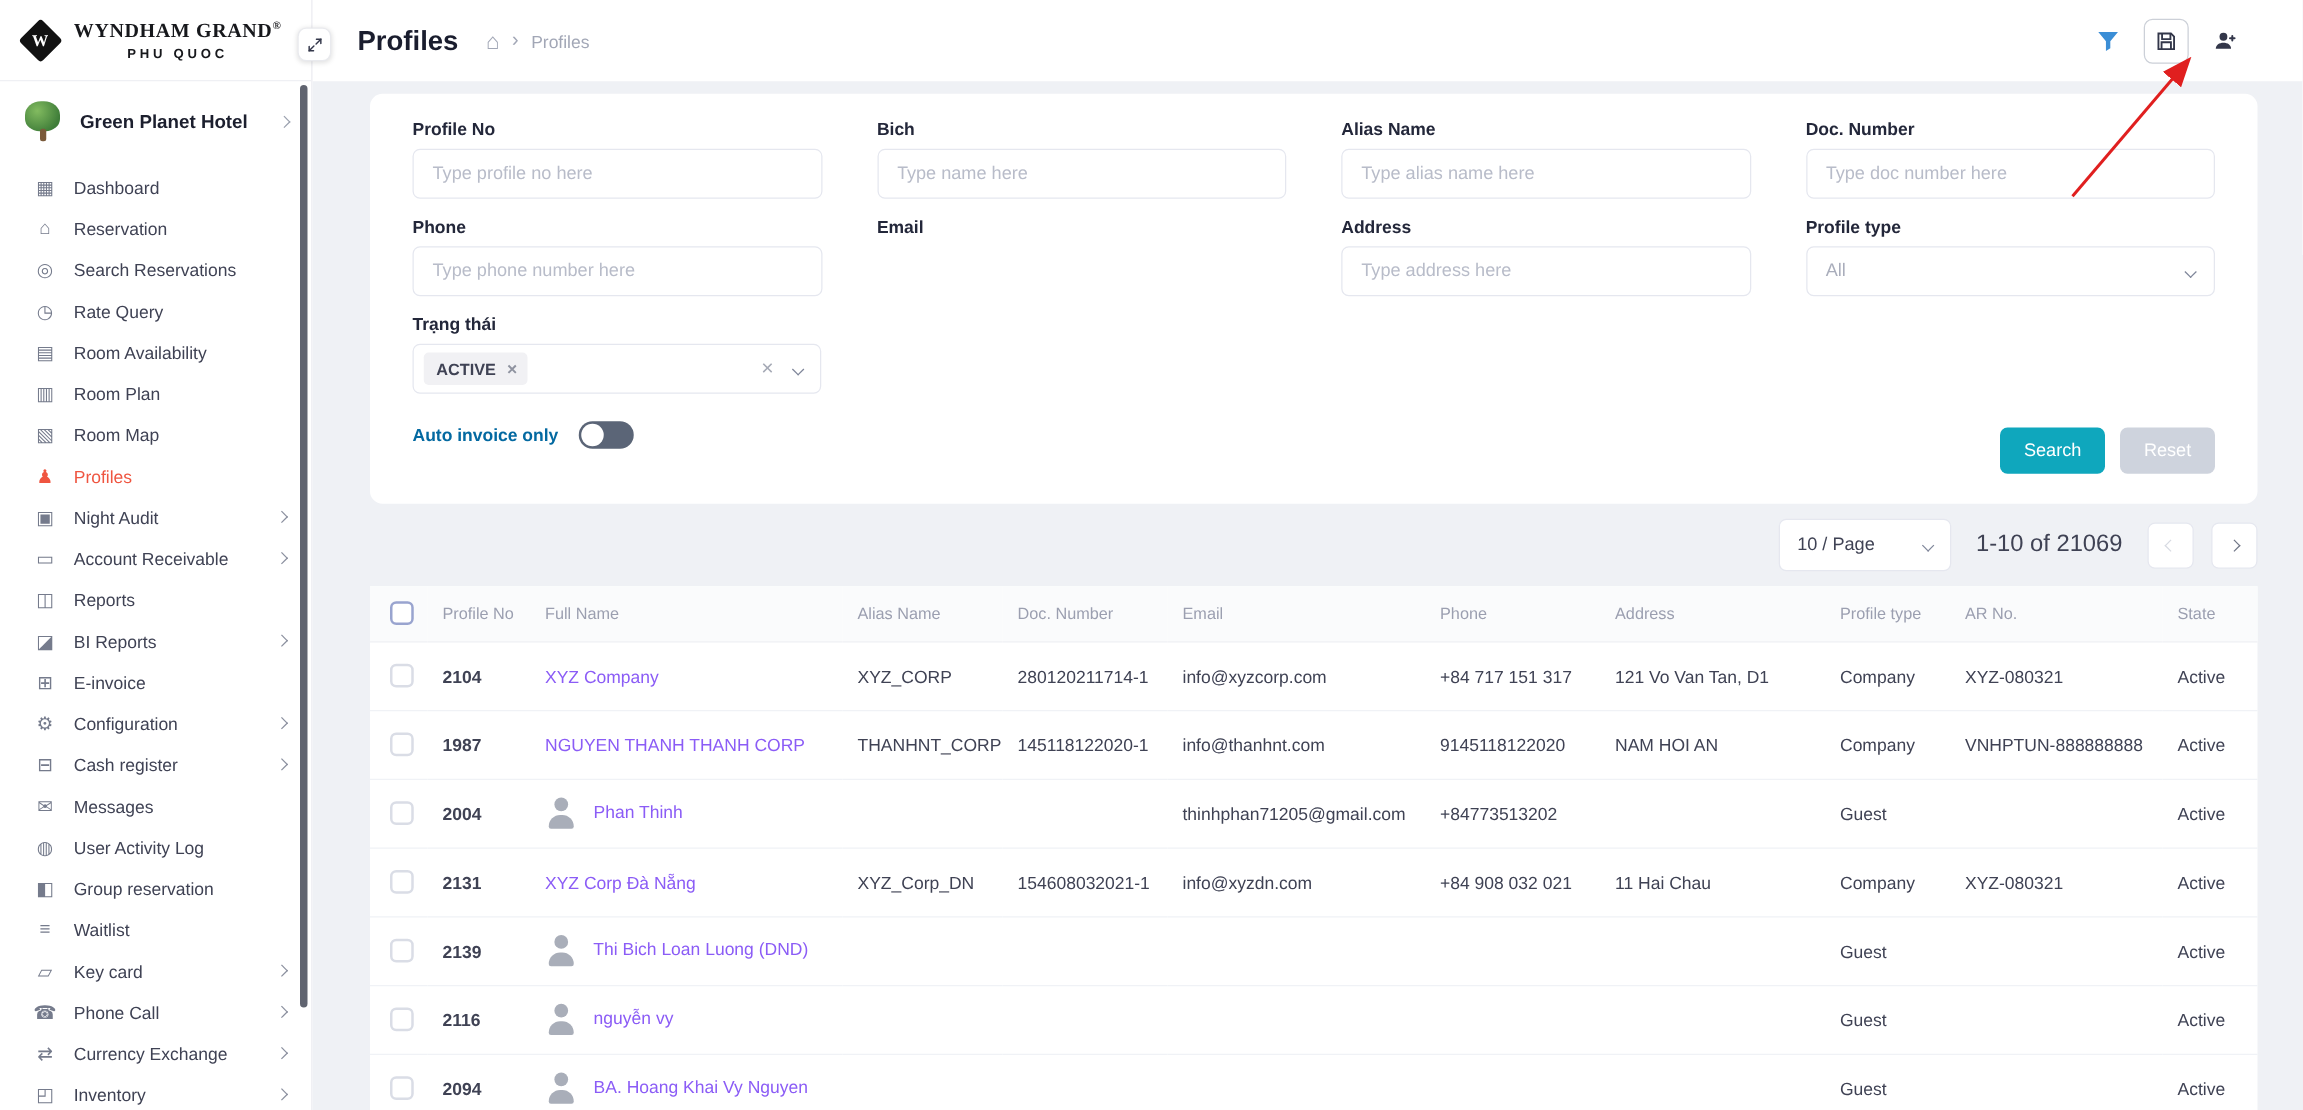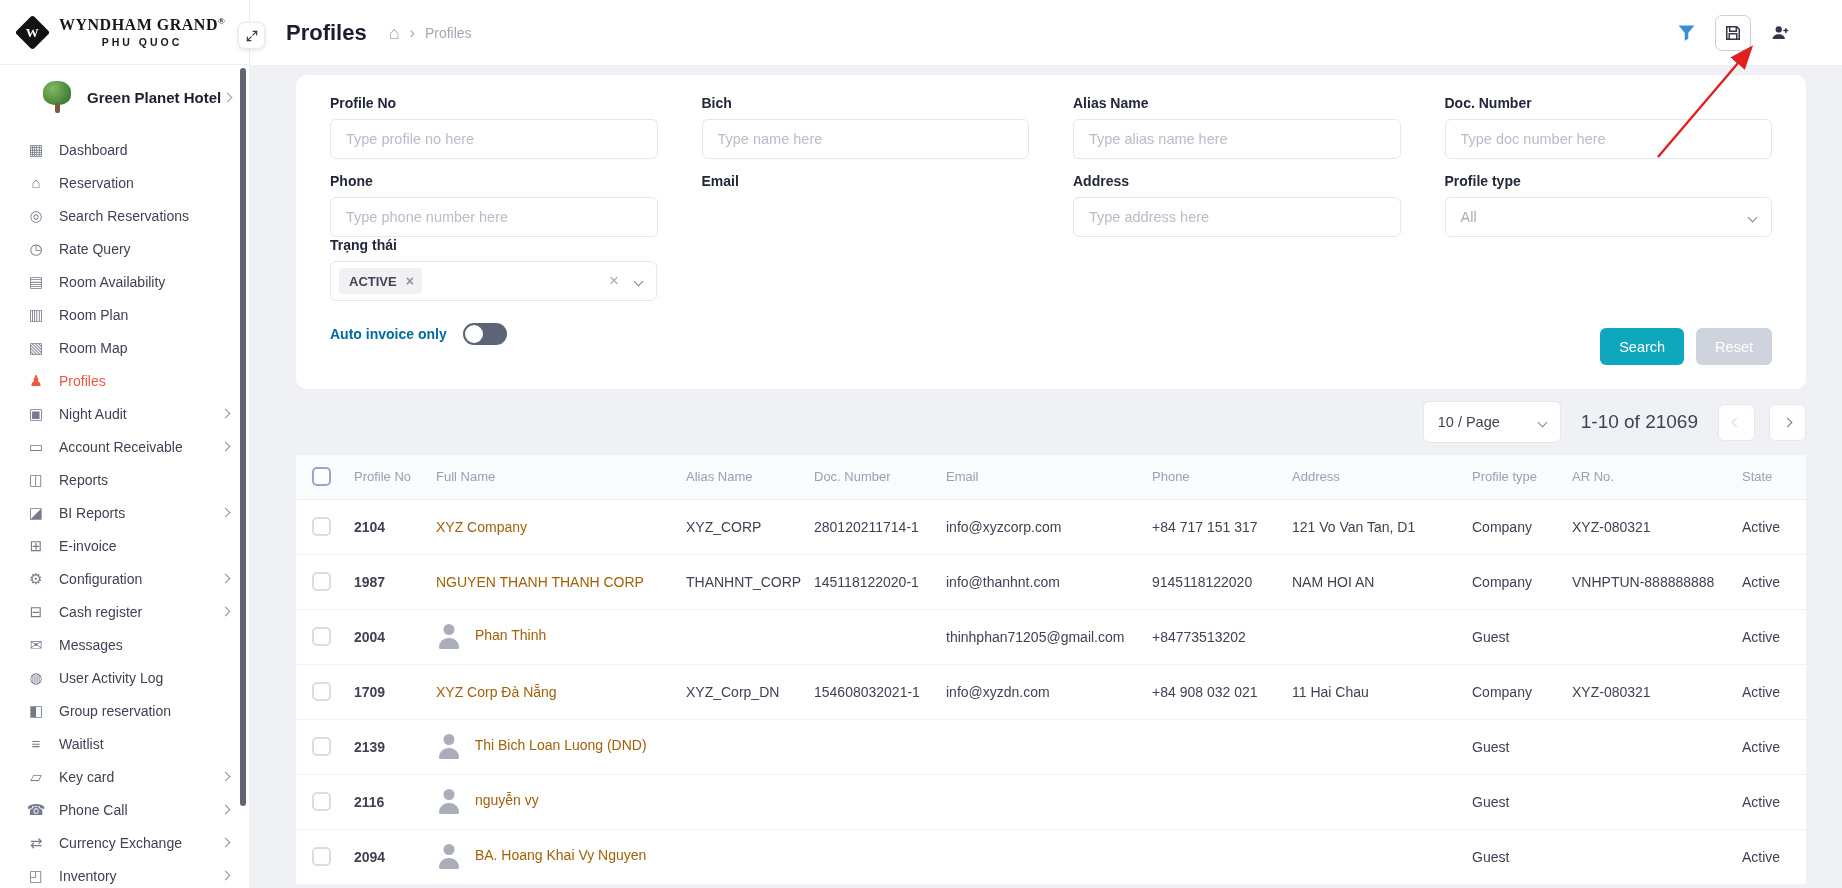--- a/index.html
+++ b/index.html
@@ -37,21 +37,21 @@
     font-size: 10.5px; font-weight: 700; letter-spacing: 3px; color: #17181c;
     text-align: center; margin-top: 2px;
   }
   .collapse-btn {
     position: absolute; left: 238px; top: 22px; width: 27px; height: 27px; z-index: 6;
     background: #fff; border: 1px solid #e9eaee; border-radius: 7px;
     box-shadow: 0 1px 4px rgba(0,0,0,.12); display: flex; align-items: center; justify-content: center;
     cursor: pointer;
   }
   .hotel-row {
-    display: flex; align-items: center; padding: 14px 18px 12px 16px; cursor: pointer; margin-left: 23px;
+    display: flex; align-items: center; padding: 14px 18px 12px 16px; cursor: pointer;
   }
   .tree-icon { position: relative; width: 36px; height: 36px; flex-shrink: 0; margin-right: 12px; }
   .tree-icon::before {
     content: ""; position: absolute; left: 4px; top: 2px; width: 28px; height: 24px;
     background: radial-gradient(circle at 35% 32%, #82bb60, #3f7d39 75%);
     border-radius: 46% 46% 42% 42%;
   }
   .tree-icon::after {
     content: ""; position: absolute; left: 16px; bottom: 2px; width: 5px; height: 10px;
     background: #7a5a3a; border-radius: 2px;
@@ -121,21 +121,21 @@
   }
   .finput::placeholder { color: #b8bcc9; }
   .select {
     height: 40px; border: 1px solid #e5e7ef; border-radius: 6px; padding: 0 15px;
     display: flex; align-items: center; justify-content: space-between; cursor: pointer;
     background: #fff;
   }
   .sel-val { font-size: 14.5px; color: #a9adbb; }
   .select .chev, .psize .chev { color: #7e8599; }
 
-  .status-block { width: 327px; }
+  .status-block { margin-top: 14px; width: 327px; }
   .multiselect {
     height: 40px; border: 1px solid #e5e7ef; border-radius: 6px; background: #fff;
     display: flex; align-items: center; padding: 0 14px 0 8px; cursor: pointer;
   }
   .tag {
     display: inline-flex; align-items: center; background: #f1f1f4; border-radius: 4px;
     padding: 5px 8px 5px 10px; font-size: 13px; font-weight: 600; color: #3f4254;
   }
   .tag-x { margin-left: 9px; color: #8f93a0; font-size: 14px; cursor: pointer; }
   .ms-clear { margin-left: auto; margin-right: 16px; color: #a6aab6; font-size: 17px; cursor: pointer; }
@@ -180,21 +180,21 @@
   table.grid th {
     height: 44px; background: #fafbfc; font-size: 13px; font-weight: 400; color: #9b9fb0;
     text-align: left; padding: 0 12px; border-bottom: 1px solid #eef0f4; white-space: nowrap;
   }
   table.grid td {
     height: 55px; font-size: 14px; color: #3f4254; padding: 0 12px;
     border-bottom: 1px solid #f0f2f6; white-space: nowrap; overflow: hidden;
   }
   table.grid th:first-child, table.grid td:first-child { padding-left: 16px; }
   .c-no { font-weight: 700; color: #30344a; }
-  .name-text { color: #a16207; cursor: pointer; }
+  .name-text { color: #8b5cf6; cursor: pointer; }
   .cb {
     width: 19px; height: 19px; border: 2px solid #dadde6; border-radius: 5px;
     display: inline-block; vertical-align: middle; cursor: pointer; background: #fff;
   }
   .cb.hdr { border-color: #99a4cf; }
   .avatar { position: relative; width: 25px; height: 25px; display: inline-block; vertical-align: middle; margin-right: 10px; }
   .avatar::before {
     content: ""; position: absolute; top: 0; left: 50%; transform: translateX(-50%);
     width: 11px; height: 11px; border-radius: 50%; background: #a9aeb9;
   }
@@ -579,21 +579,21 @@
               <td>thinhphan71205@gmail.com</td>
               <td>+84773513202</td>
               <td></td>
               <td>Guest</td>
               <td></td>
               <td>Active</td>
             </tr>
 
             <tr>
               <td><span class="cb"></span></td>
-              <td class="c-no">1709</td>
+              <td class="c-no">2131</td>
               <td class="c-name">
                 
                 <span class="name-text">XYZ Corp Đà Nẵng</span>
               </td>
               <td>XYZ_Corp_DN</td>
               <td>154608032021-1</td>
               <td>info@xyzdn.com</td>
               <td>+84 908 032 021</td>
               <td>11 Hai Chau</td>
               <td>Company</td>

